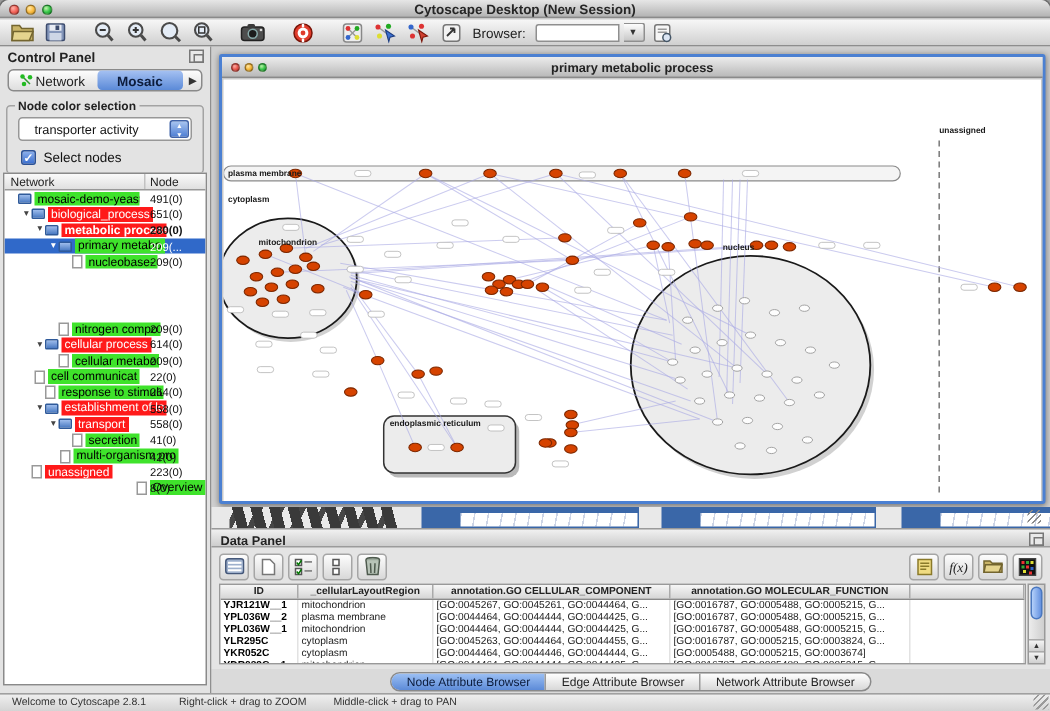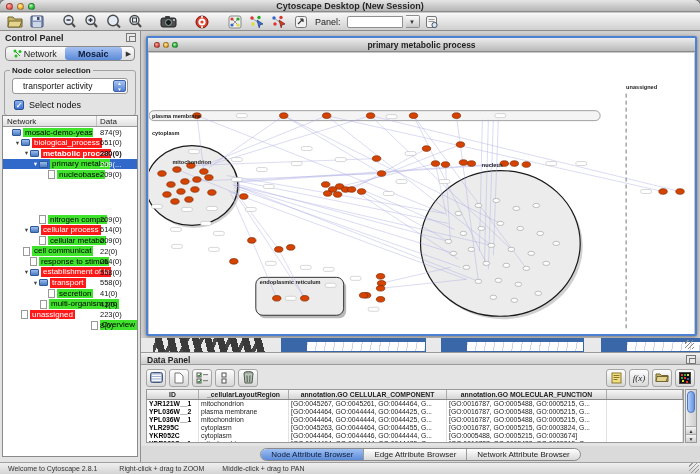--- a/index.html
+++ b/index.html
@@ -209,21 +209,21 @@
           <circle cx="4" cy="9" r="1.7" fill="#d33"></circle>
           <path d="M8 5l6 4-3 .8-.8 3z" fill="#d04030" stroke="#7a1408" stroke-width=".7"></path>
         </svg>
       </div>
     <div class="tbi">
         <svg width="14" height="14" viewBox="0 0 14 14">
           <rect x="1.5" y="1.5" width="11" height="11" rx="2" fill="#f2f2f2" stroke="#777"></rect>
           <path d="M4 9l5-5m0 0H6m3 0v3" stroke="#333" stroke-width="1.2" fill="none"></path>
         </svg>
       </div>
-    <div class="search-label">Panel:</div>
+    <div class="search-label">Browser:</div>
     <input class="search-field" value="" style="">
     <div class="search-drop">▼</div>
     <div class="tbi">
         <svg width="14" height="14" viewBox="0 0 14 14">
           <rect x="1.5" y="1.5" width="10" height="11" rx="1.5" fill="#f6f6f6" stroke="#777"></rect>
           <rect x="3.5" y="4" width="6" height="1" fill="#999"></rect>
           <rect x="3.5" y="6" width="6" height="1" fill="#999"></rect>
           <circle cx="9.5" cy="10" r="2.6" fill="#dce6f4" stroke="#456" stroke-width="1"></circle>
         </svg>
       </div>
@@ -257,28 +257,28 @@
       </div>
       <div class="checkbox-row">
         <div class="checkbox">✓</div>
         <div class="checkbox-label">Select nodes</div>
       </div>
     </div>
     <div class="tree-wrap">
       <div class="tree-header">
         <span class="th-net">Network</span>
         <div class="th-sep"></div>
-        <span class="th-nodes">Data</span>
+        <span class="th-nodes">Node</span>
       </div>
       <div id="network-tree">
           <div class="trow" style="padding-left: 2px;">
             <span class="tarrow"></span>
             <span class="ticon-folder"></span>
             <span class="tlabel green">mosaic-demo-yeast</span>
-            <span class="tcount">874(9)</span>
+            <span class="tcount">491(0)</span>
           </div>
           <div class="trow" style="padding-left: 11px;">
             <span class="tarrow">▼</span>
             <span class="ticon-folder"></span>
             <span class="tlabel red">biological_process</span>
             <span class="tcount">651(0)</span>
           </div>
           <div class="trow" style="padding-left: 20px; font-weight: bold;">
             <span class="tarrow">▼</span>
             <span class="ticon-folder"></span>

